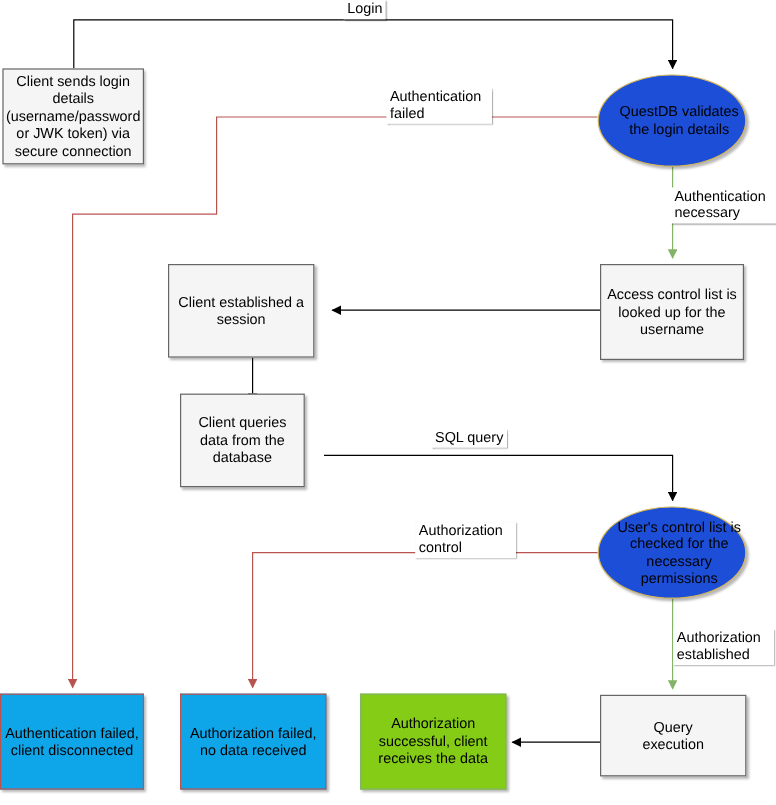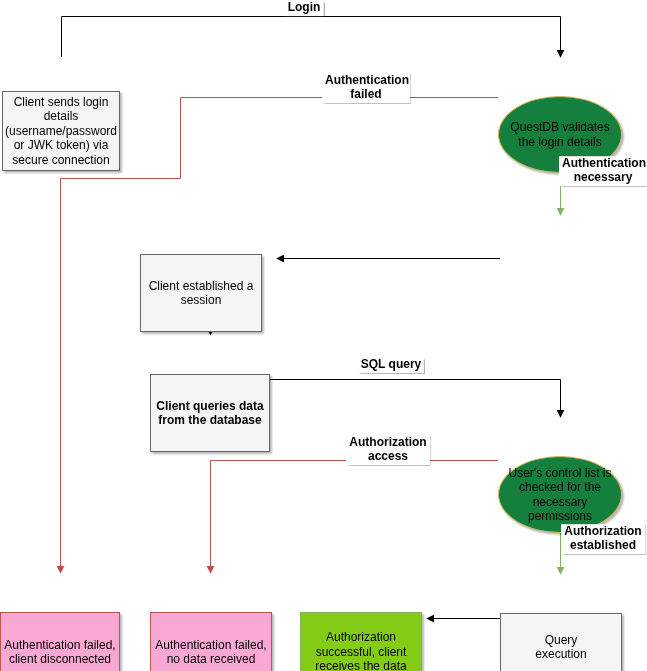--- a/index.html
+++ b/index.html
@@ -24,51 +24,49 @@
     align-items: center;
     justify-content: center;
     text-align: center;
     font-size: 12px;
     line-height: 1.2;
     color: #000000;
     border: 1px solid #666666;
     background: #f5f5f5;
     box-shadow: 2px 2px 2px rgba(0,0,0,0.28);
     padding: 2px 3px;
-    margin-top: 34px;
   }
   .node.yellow {
-    background: #15803d;
+    background: #1d4ed8;
     border-color: #d6b656;
     border-radius: 50%;
+    justify-content: flex-end;
   }
   .node.red {
-    background: #f9a8d4;
+    background: #0ea5e9;
     border-color: #b85450;
   }
   .node.green {
     background: #84cc16;
     border-color: #82b366;
   }
   .node .lbl { display: inline-block; }
   .node .narrow { max-width: 70px; }
   .node.yellow .lbl { max-width: 104px; }
   .edge-label {
     position: absolute;
     transform: translate(-50%, -50%);
     background: #ffffff;
     font-size: 12px;
     line-height: 1.15;
-    text-align: center;
     color: #000000;
     padding: 1px 3px;
     box-sizing: border-box;
     box-shadow: 1px 1px 1px rgba(0,0,0,0.3);
     white-space: nowrap;
-    font-weight: bold;
   }
   .edge-label.wrap { white-space: normal; margin-top: 10px; }
 </style>
 </head>
 <body>
 
 <div id="canvas">
 
   <svg id="edges" viewBox="0 0 647 671" xmlns="http://www.w3.org/2000/svg">
     <defs>
@@ -103,54 +101,57 @@
   </svg>
 
   <div class="node" style="left:2px; top:57px; width:118px; height:80px;">
     <span class="lbl">Client sends login details (username/password or JWK token) via secure connection</span>
   </div>
 
   <div class="node yellow" style="left:498px; top:62px; width:124px; height:77px;">
     <span class="lbl">QuestDB validates the login details</span>
   </div>
 
+  <div class="node" style="left:500px; top:220px; width:120px; height:80px;">
+    <span class="lbl">Access control list is looked up for the username</span>
+  </div>
 
   <div class="node" style="left:140px; top:220px; width:122px; height:78px;">
     <span class="lbl">Client established a session</span>
   </div>
 
-  <div class="node" style="left:150px; top:340px; width:120px; height:78px;font-weight:bold;">
+  <div class="node" style="left:150px; top:328px; width:104px; height:78px;">
     <span class="lbl">Client queries data from the database</span>
   </div>
 
   <div class="node yellow" style="left:498px; top:422px; width:124px; height:77px;">
     <span class="lbl">User's control list is checked for the necessary permissions</span>
   </div>
 
   <div class="node red" style="left:0px; top:578px; width:120px; height:80px;">
     <span class="lbl">Authentication failed, client disconnected</span>
   </div>
 
   <div class="node red" style="left:150px; top:578px; width:122px; height:80px;">
-    <span class="lbl">Authentication failed, no data received</span>
+    <span class="lbl">Authorization failed, no data received</span>
   </div>
 
   <div class="node green" style="left:300px; top:578px; width:122px; height:80px;">
     <span class="lbl">Authorization successful, client receives the data</span>
   </div>
 
   <div class="node" style="left:500px; top:579px; width:122px; height:68px;">
     <span class="lbl narrow">Query execution</span>
   </div>
 
   <div class="edge-label" style="left:304px; top:8px;">Login</div>
 
   <div class="edge-label wrap" style="left:366px; top:78px; width:88px;">Authentication failed</div>
 
   <div class="edge-label wrap" style="left:603px; top:161px; width:88px;">Authentication necessary</div>
 
   <div class="edge-label" style="left:391px; top:365px;">SQL query</div>
 
-  <div class="edge-label wrap" style="left:388px; top:440px; width:84px;">Authorization access</div>
+  <div class="edge-label wrap" style="left:388px; top:440px; width:84px;">Authorization control</div>
 
   <div class="edge-label wrap" style="left:603px; top:529px; width:84px;">Authorization established</div>
 
 </div>
 
 </body></html>

